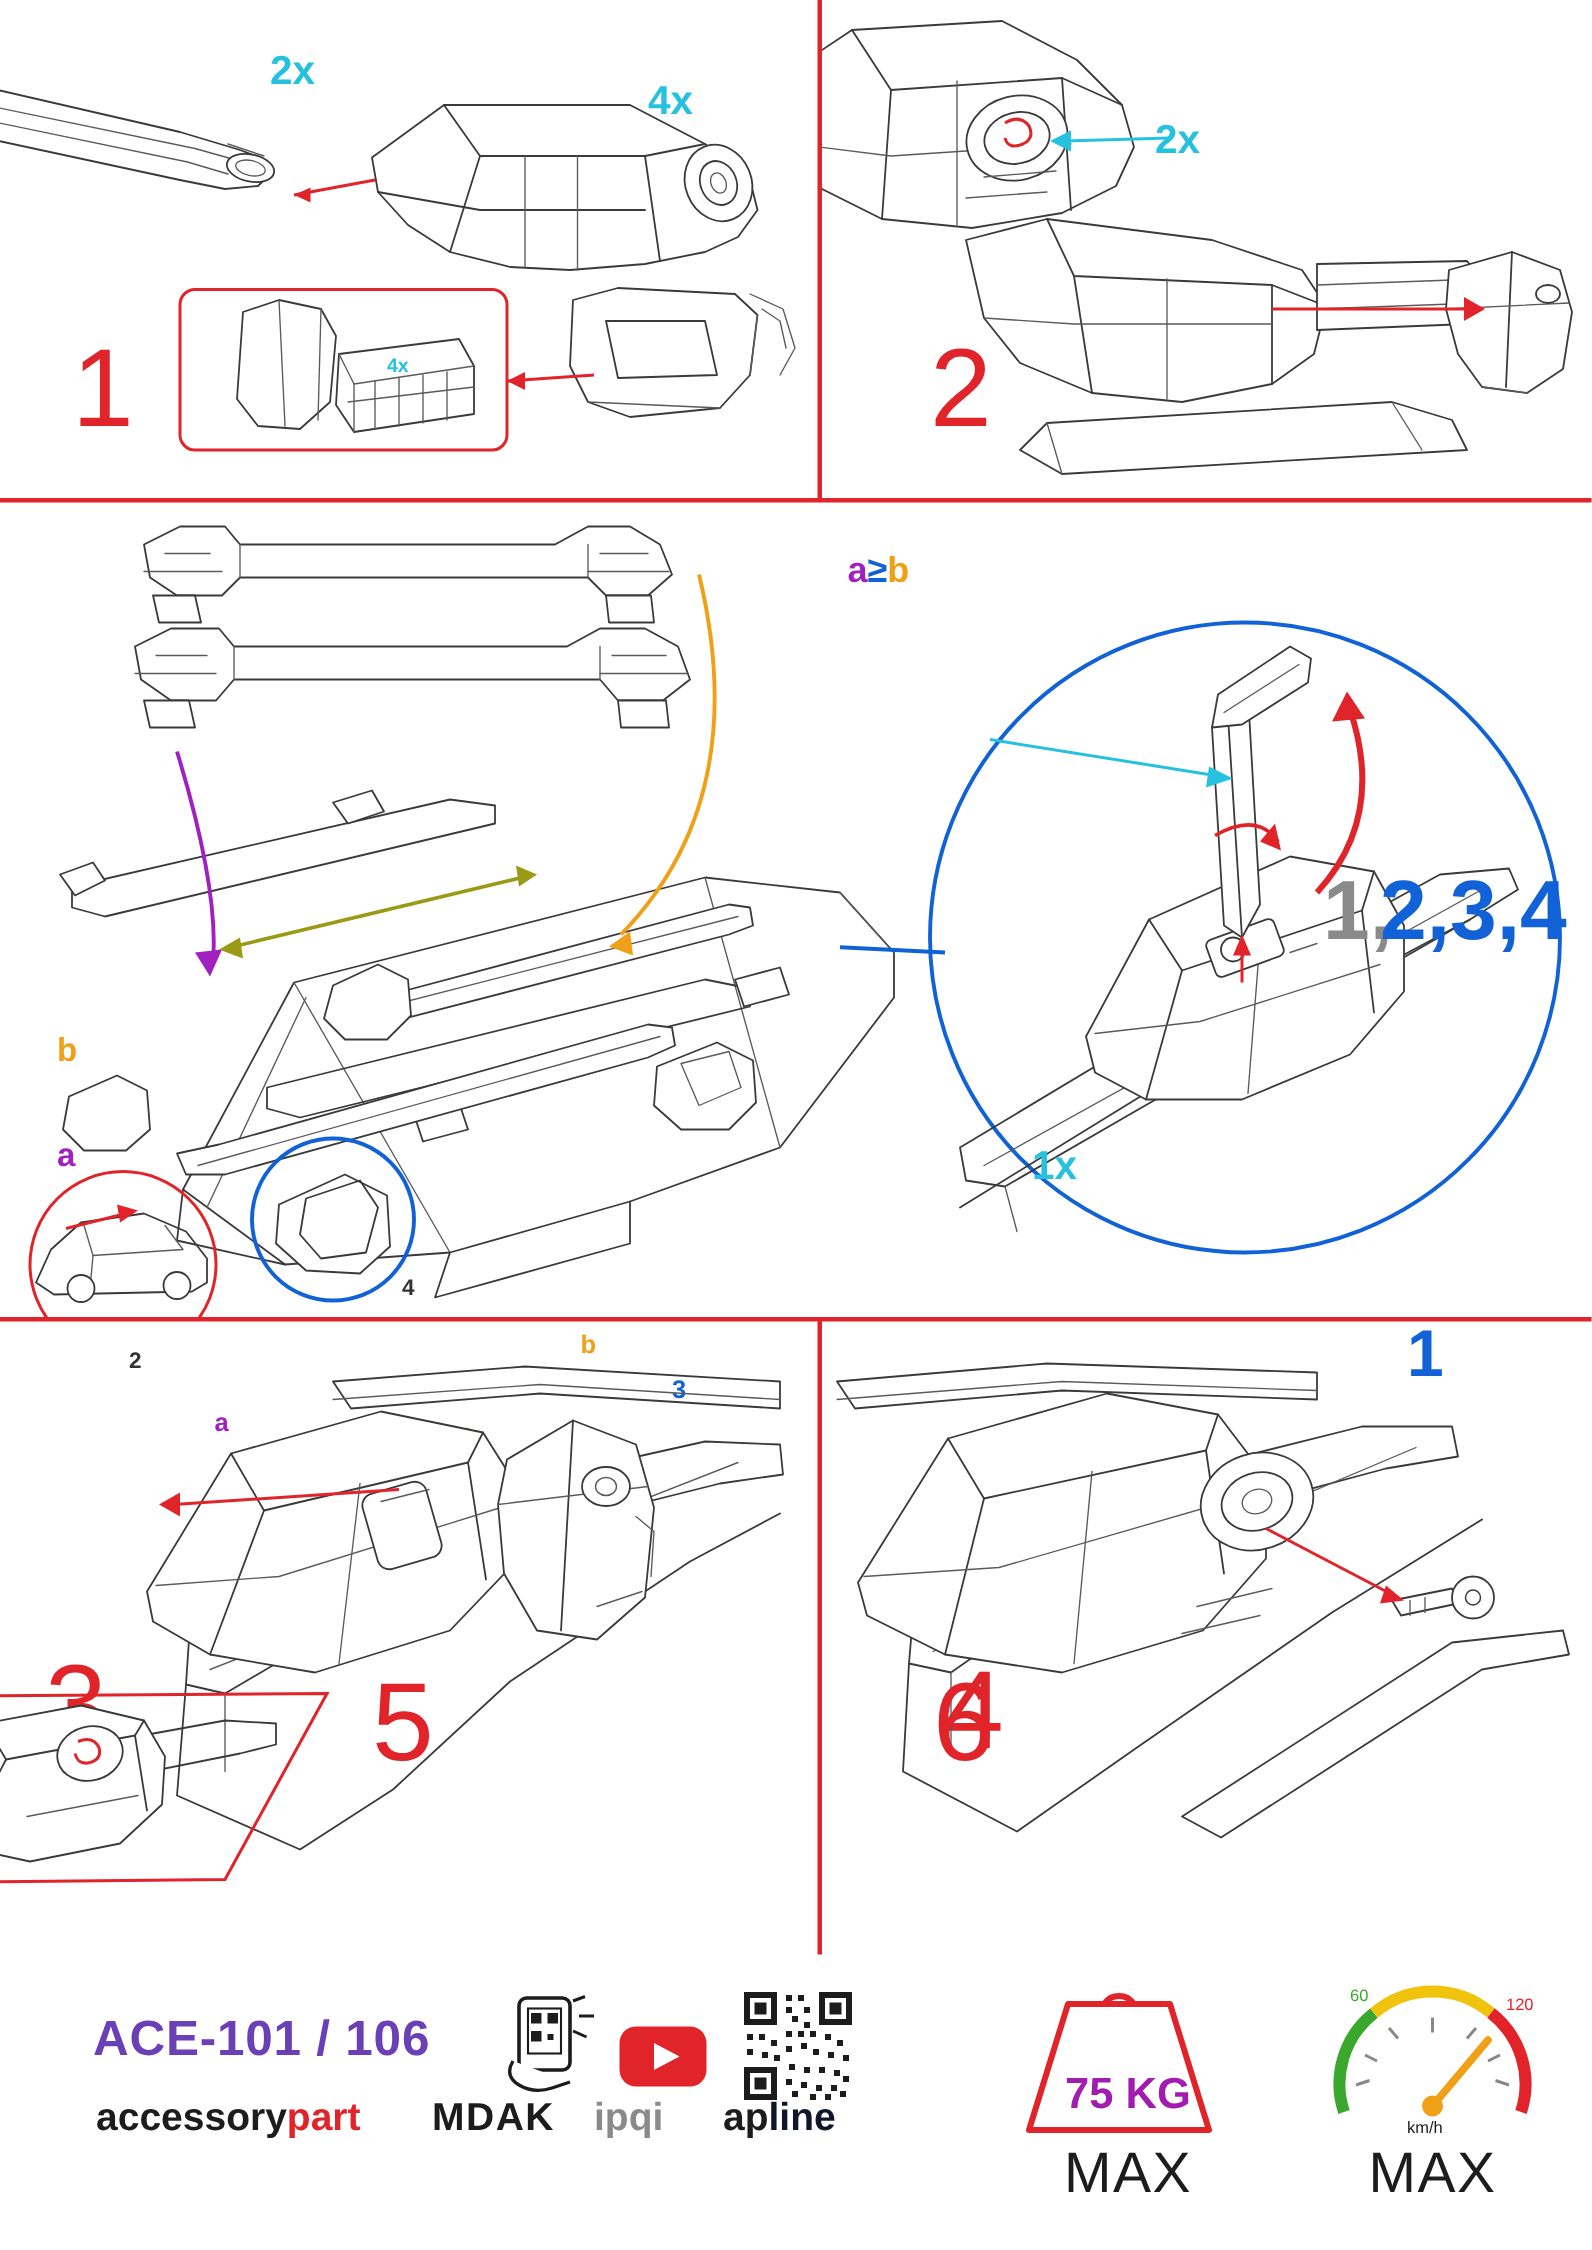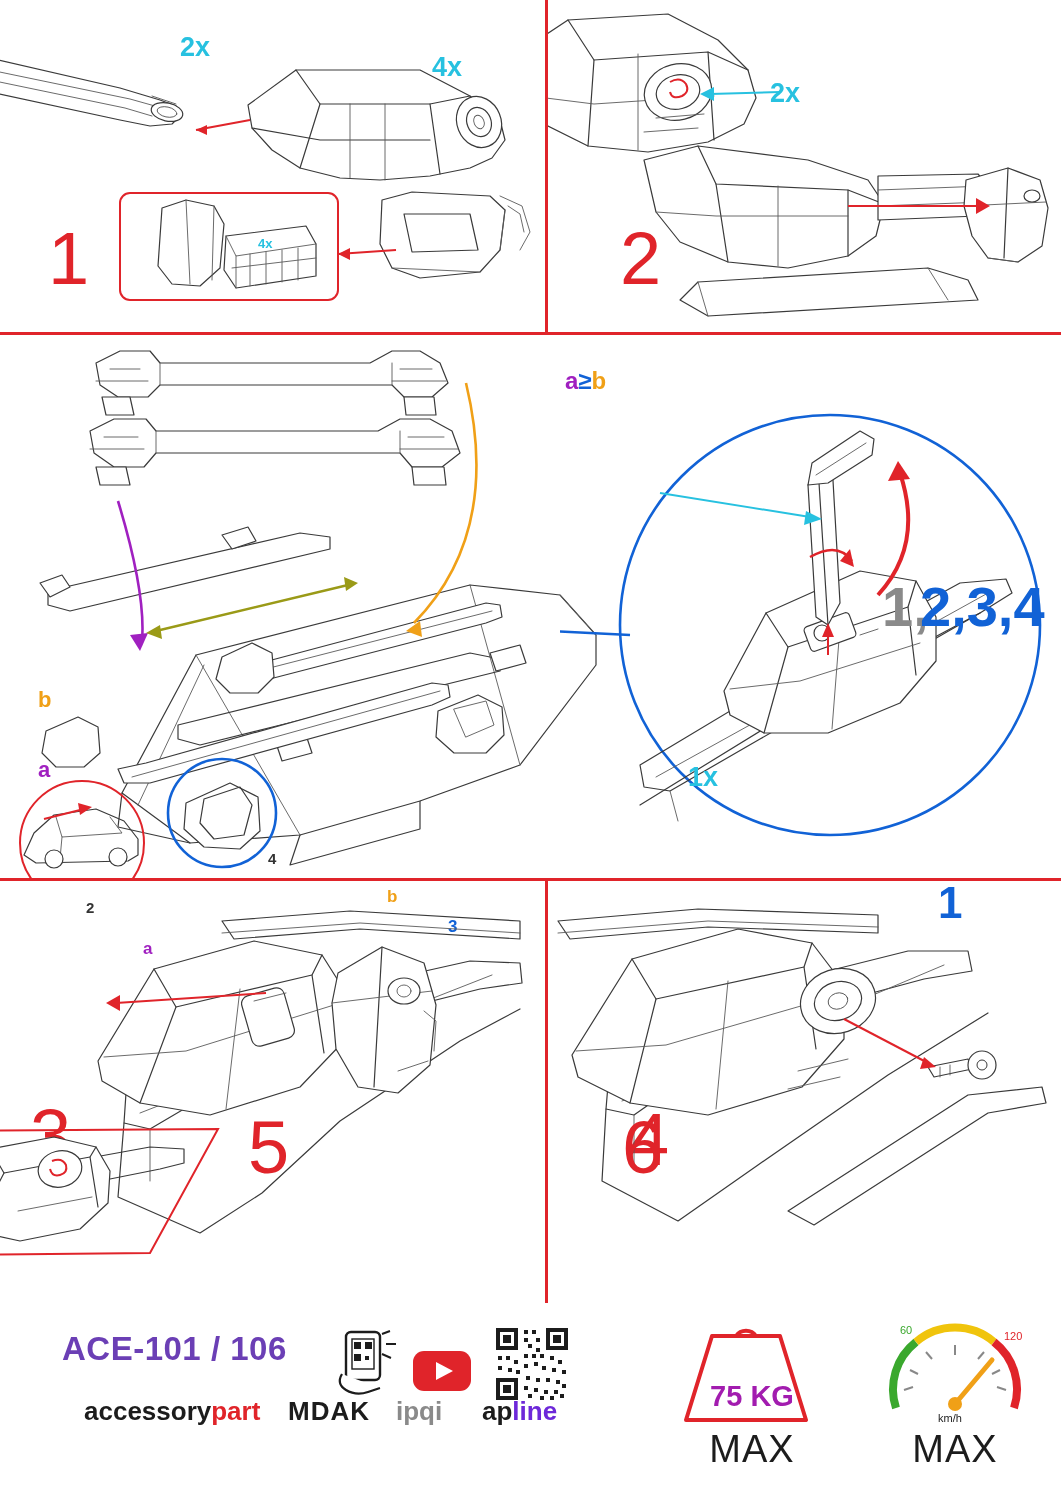--- a/index.html
+++ b/index.html
@@ -460,23 +460,23 @@
       <g>
         <path class="arrow-red" d="M296 138 L380 182" stroke-width="2"></path>
         <path d="M388 186 L376 176 L372 188 Z" fill="#e0242a"></path>
       </g>
     </svg>
     <div class="stepnum" style="left:74px; top:230px;">6</div>
   </div>
 
   <div class="panel" style="left:0; top:1300px; width:1061px; height:200px;">
 
-    <div class="footer-title" style="left:62px; top:30px;">ACE-101 / 106</div>
-
-    <div class="brand-main" style="left:64px; top:96px;"><span style="color:#1c1c1c;margin-left:20px;">accessory</span><span style="color:#e0242a;">part</span></div>
+    <div class="footer-title" style="left:62px; top:40px;">ACE-101 / 106</div>
+
+    <div class="brand-main" style="left:64px; top:96px;"><span style="color:#1c1c1c;">accessory</span><span style="color:#e0242a;">part</span></div>
 
     <svg style="position:absolute; left:322px; top:30px;" width="76" height="72" viewBox="0 0 76 72">
       <rect x="24" y="2" width="34" height="48" rx="5" fill="#ffffff" stroke="#1c1c1c" stroke-width="2.4"></rect>
       <rect x="30" y="9" width="22" height="30" fill="none" stroke="#1c1c1c" stroke-width="1.4"></rect>
       <rect x="32" y="12" width="7" height="7" fill="#1c1c1c"></rect>
       <rect x="43" y="12" width="7" height="7" fill="#1c1c1c"></rect>
       <rect x="32" y="24" width="7" height="7" fill="#1c1c1c"></rect>
       <rect x="43" y="26" width="4" height="4" fill="#1c1c1c"></rect>
       <path d="M20 44 q-6 10 4 16 q10 6 22 2 l12 -4" fill="#ffffff" stroke="#1c1c1c" stroke-width="2.2"></path>
       <path d="M60 4 l8 -3 M64 14 l10 0 M60 24 l9 4" stroke="#1c1c1c" stroke-width="2" fill="none"></path>
@@ -531,21 +531,21 @@
         <rect x="40" y="62" width="4" height="4"></rect>
           <rect x="50" y="64" width="4" height="4"></rect>
           <rect x="60" y="64" width="4" height="4"></rect>
         <rect x="68" y="58" width="4" height="4"></rect>
           <rect x="34" y="68" width="4" height="4"></rect>
           <rect x="46" y="70" width="4" height="4"></rect>
         <rect x="56" y="70" width="4" height="4"></rect>
           <rect x="66" y="68" width="4" height="4"></rect>
       </g>
     </svg>
-    <div class="brand-main" style="left:482px; top:96px;"><span style="color:#1c1c1c;">ap</span><span style="color:#6d28d9;">line</span></div>
+    <div class="brand-main" style="left:482px; top:96px;"><span style="color:#1c1c1c;">ap</span><span style="color:#0f172a;">line</span></div>
 
     <svg style="position:absolute; left:676px; top:10px;" width="140" height="116" viewBox="0 0 140 116">
       <path d="M36 26 L104 26 L130 110 L10 110 Z" fill="#ffffff" stroke="#e0242a" stroke-width="4" stroke-linejoin="round"></path>
       <path d="M60 26 a12 12 0 0 1 20 0" fill="none" stroke="#e0242a" stroke-width="4"></path>
     </svg>
     <div class="kg-text" style="left:702px; top:80px; width:100px; text-align:center;">75 KG</div>
     <div class="maxlabel" style="left:702px; top:128px; width:100px; text-align:center;">MAX</div>
 
     <svg style="position:absolute; left:880px; top:12px;" width="150" height="114" viewBox="0 0 150 114">
       <path d="M16 96 A60 60 0 0 1 36 30" fill="none" stroke="#3aa82d" stroke-width="8"></path>

